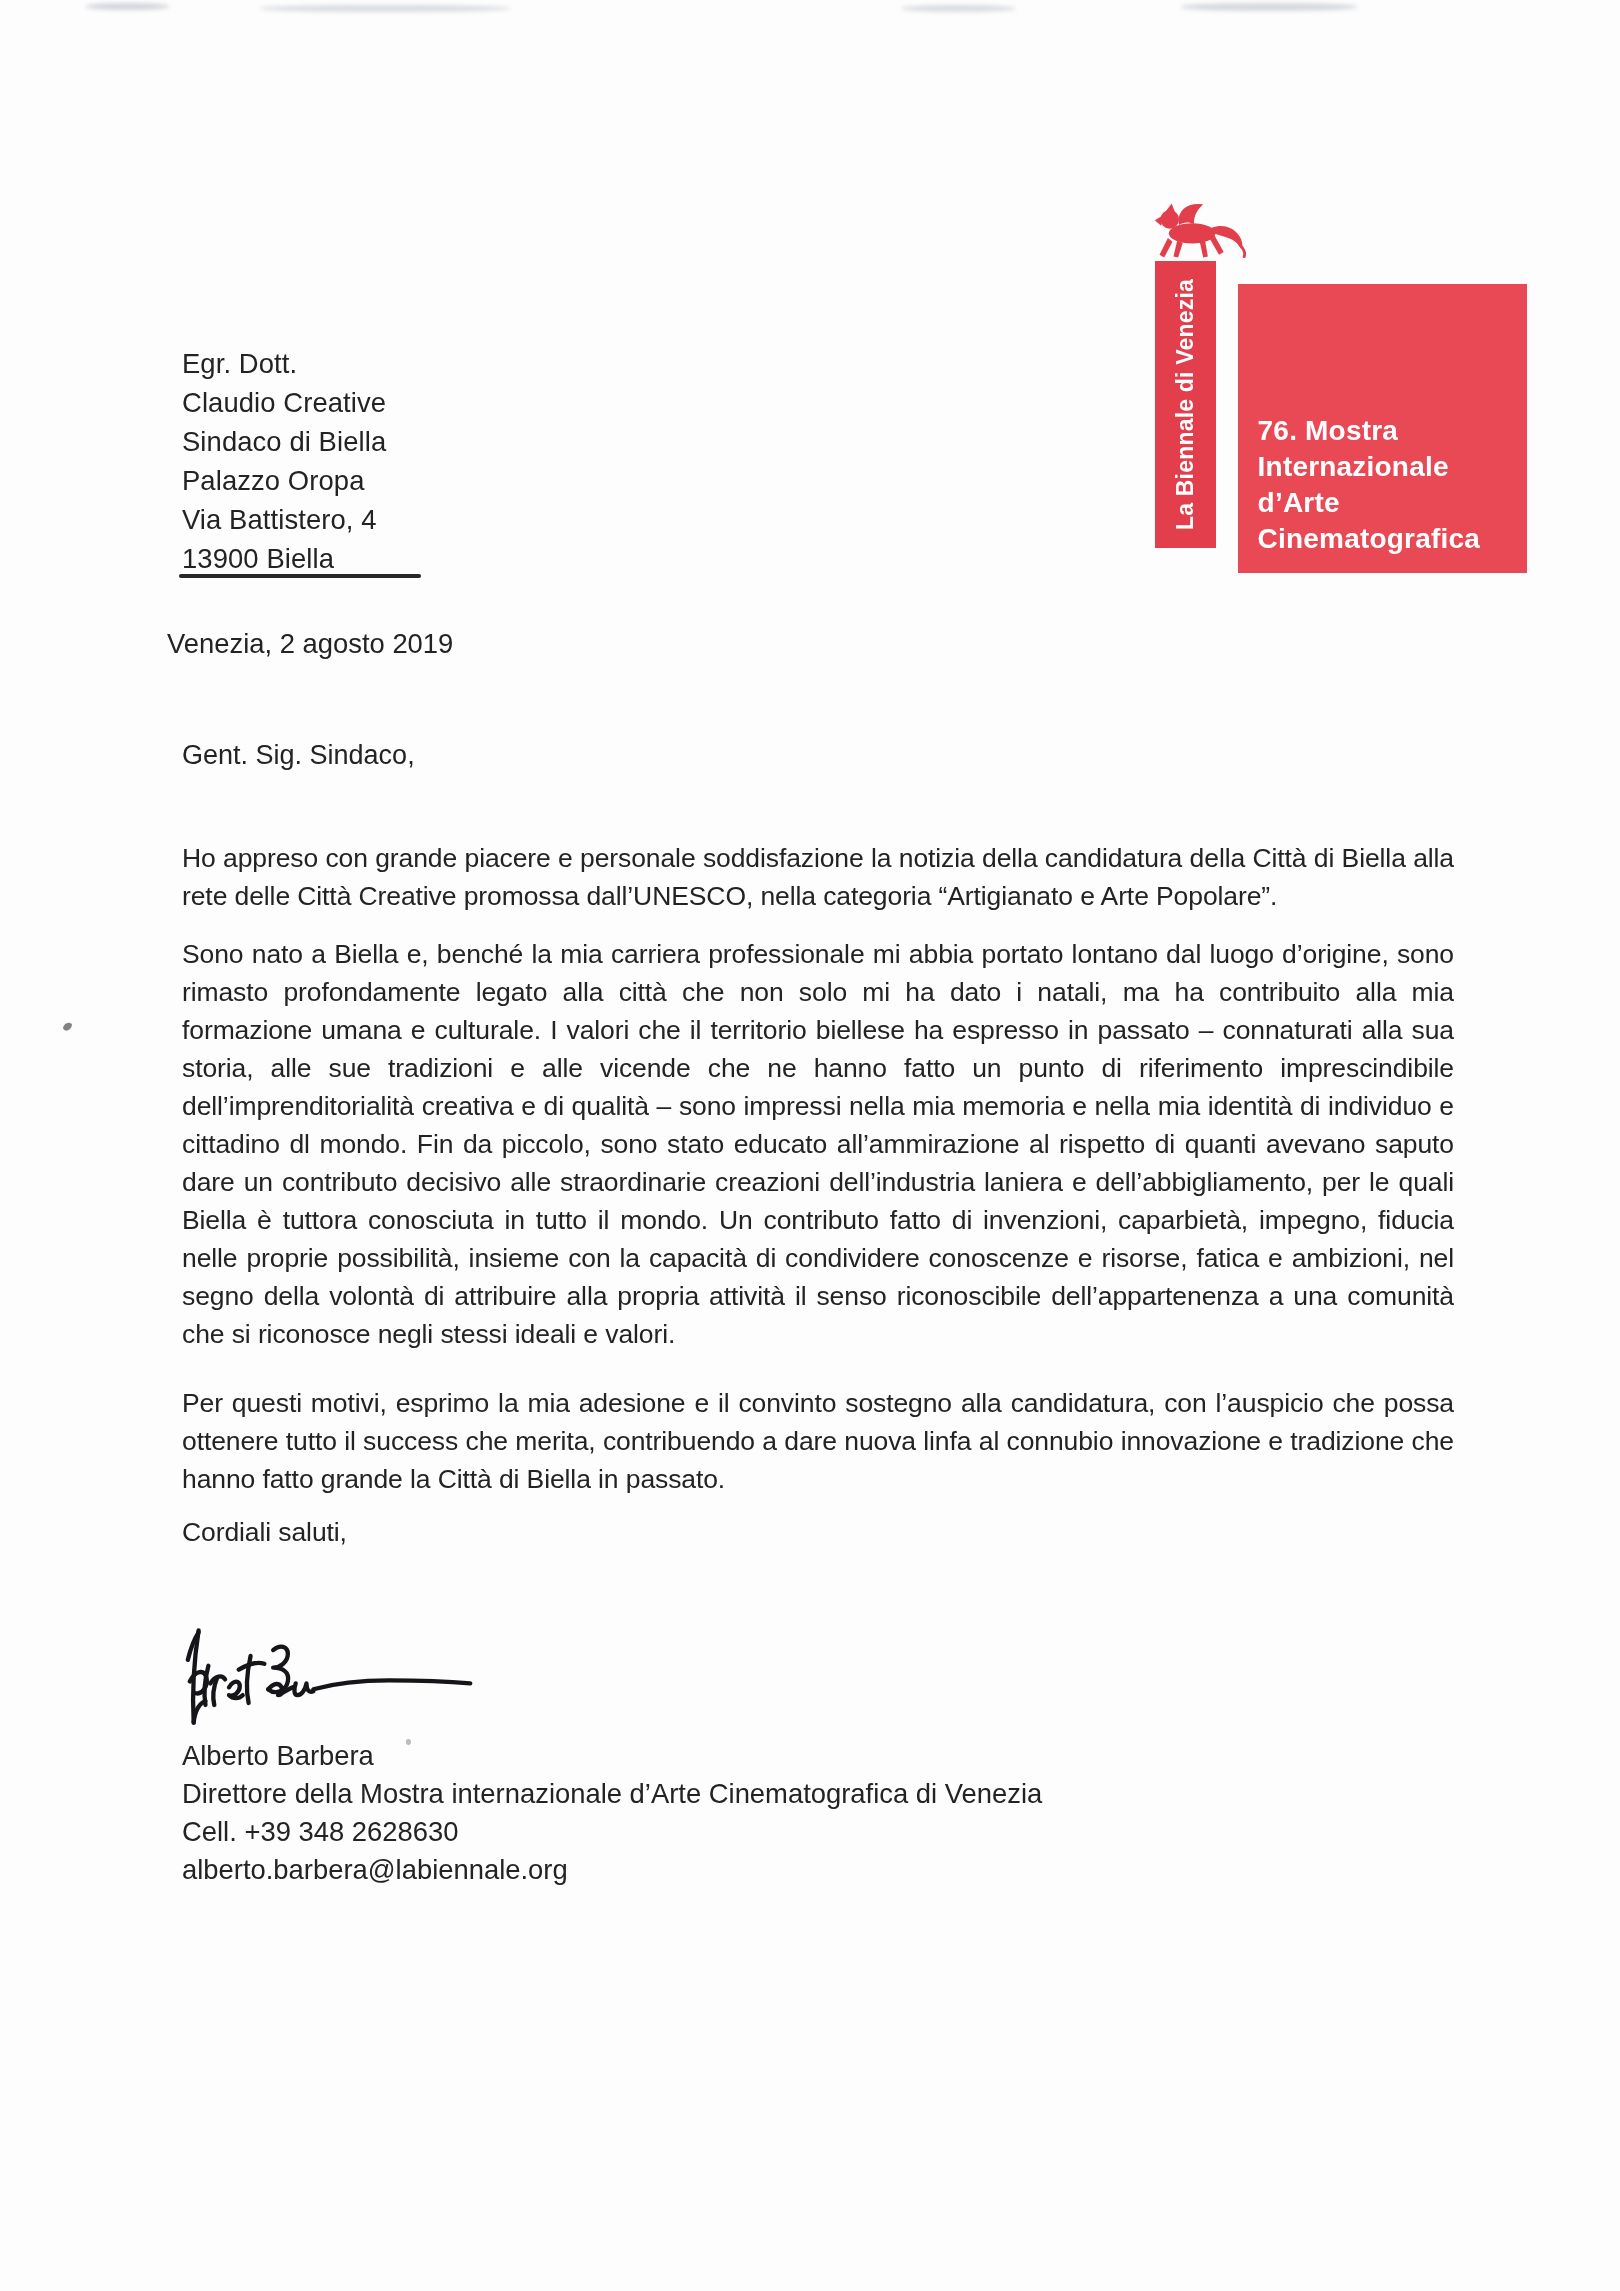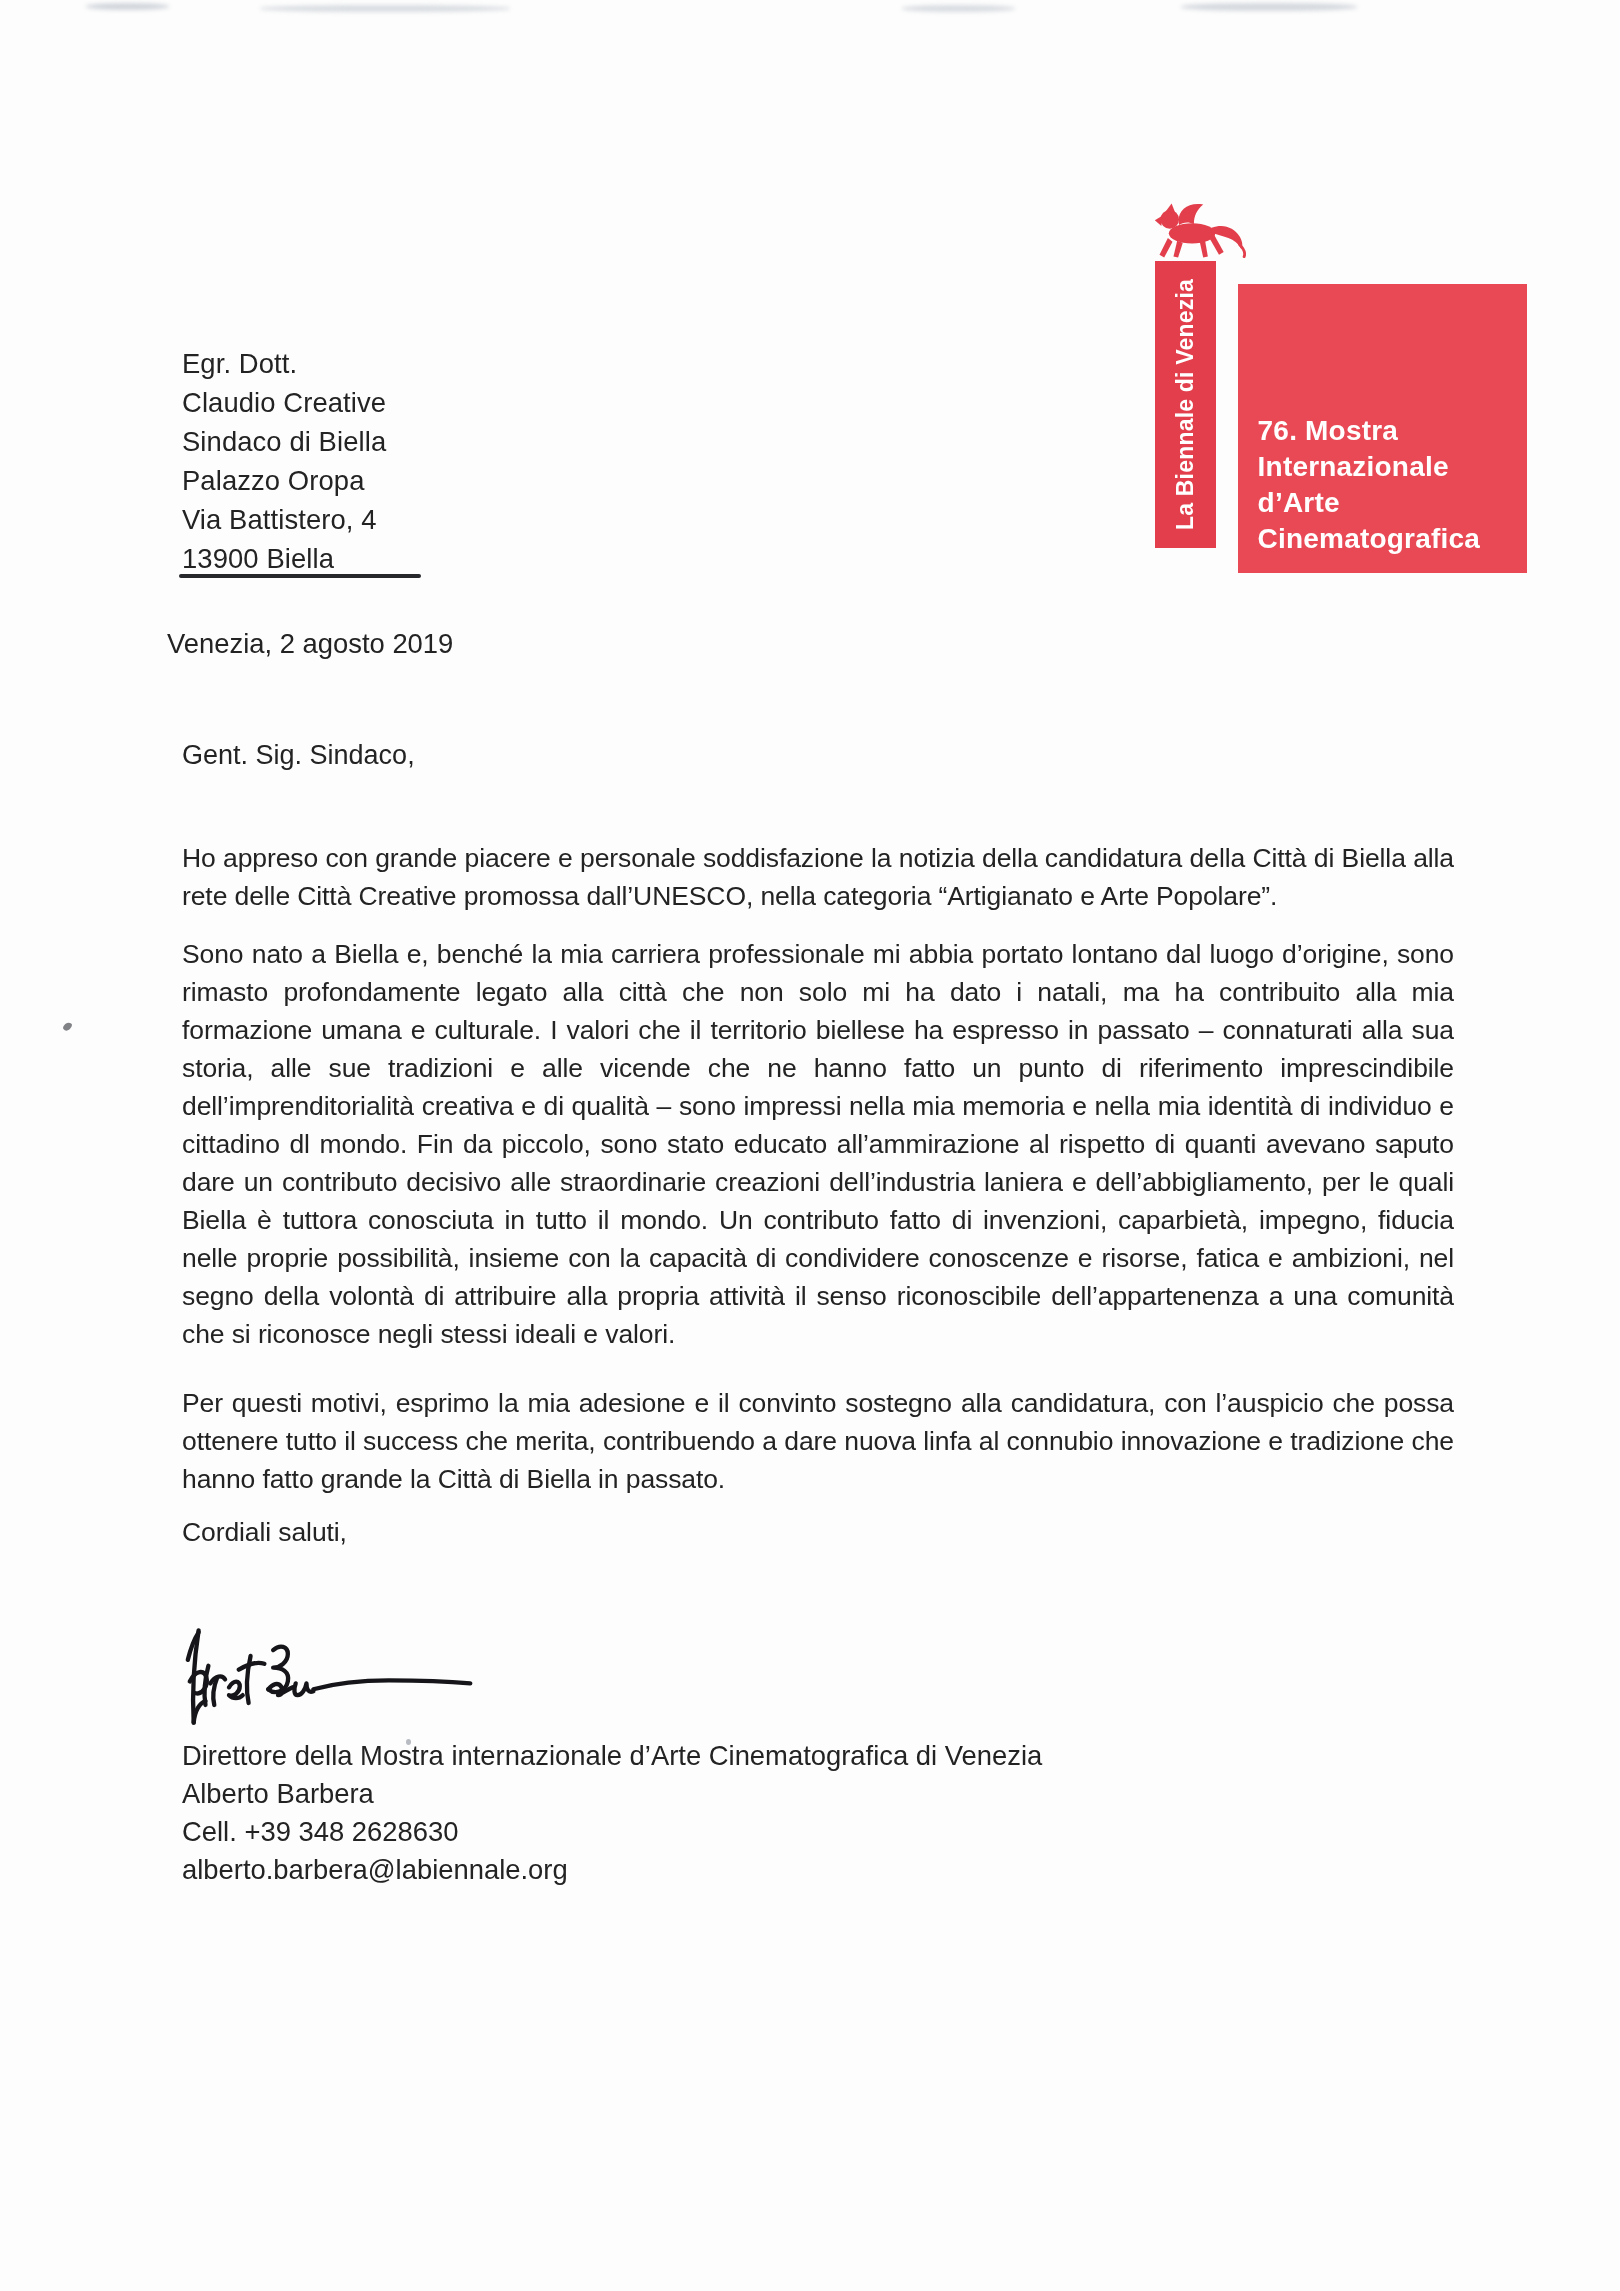--- a/index.html
+++ b/index.html
@@ -158,20 +158,20 @@
       <path d="M74 30 C70 48 69 64 72 78"></path>
       <path d="M62 44 C72 38 82 36 88 38"></path>
       <path d="M97 24 C104 18 112 20 112 28 C112 36 104 42 97 42 C106 42 114 46 112 56 C110 66 99 70 92 64"></path>
       <path d="M92 64 C97 58 102 57 105 61 C108 65 106 70 102 70 C107 68 112 64 117 62"></path>
       <path d="M120 58 C118 64 118 70 122 70 C126 70 130 64 131 58 C131 64 133 68 138 66"></path>
       <path d="M138 64 C160 58 185 55 215 55 C245 55 275 56 298 58"></path>
     </g>
   </svg>
 
   <div class="sig-block">
+    <div>Alberto Barbera</div>
     <div>Direttore della Mostra internazionale d’Arte Cinematografica di Venezia</div>
-    <div>Alberto Barbera</div>
     <div>Cell. +39 348 2628630</div>
     <div>alberto.barbera@labiennale.org</div>
   </div>
 
 </div>
 
 
 </body></html>

